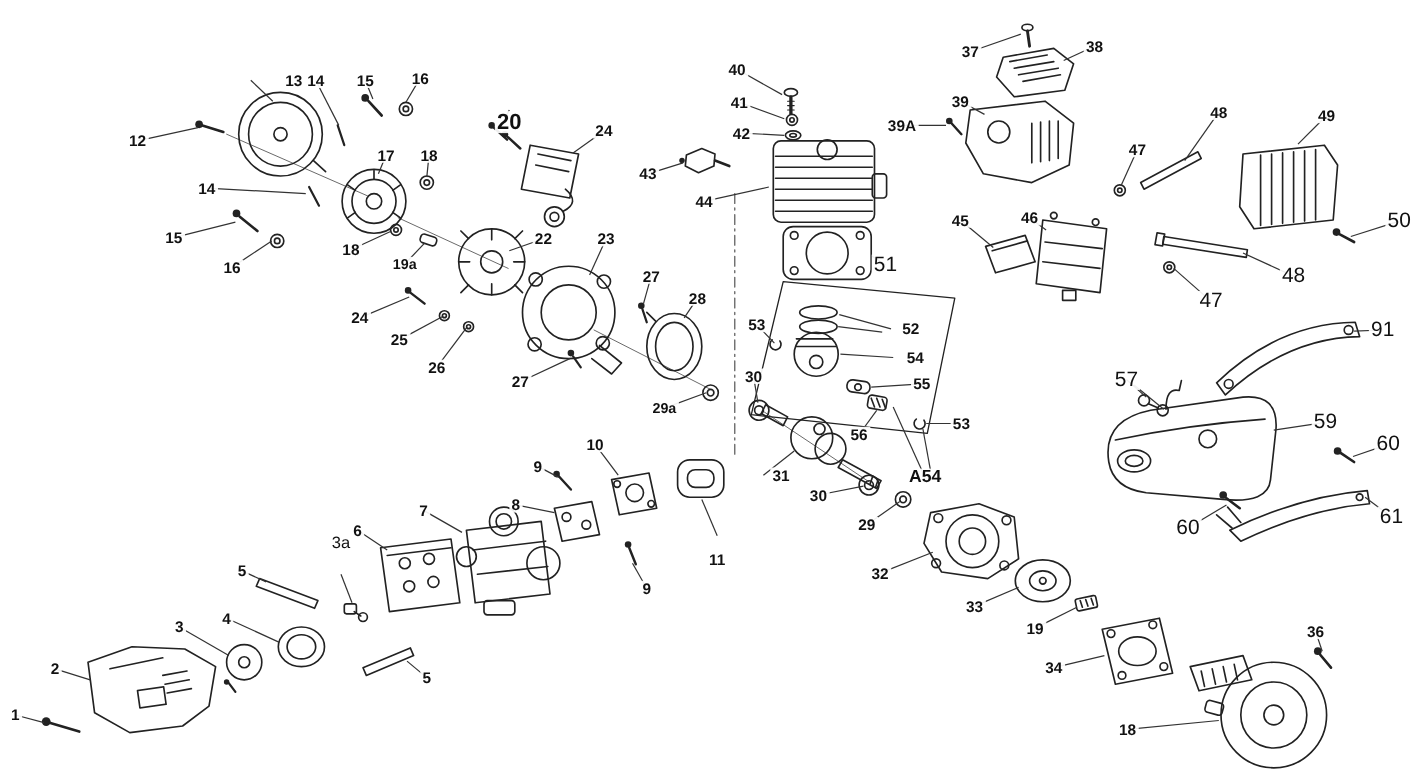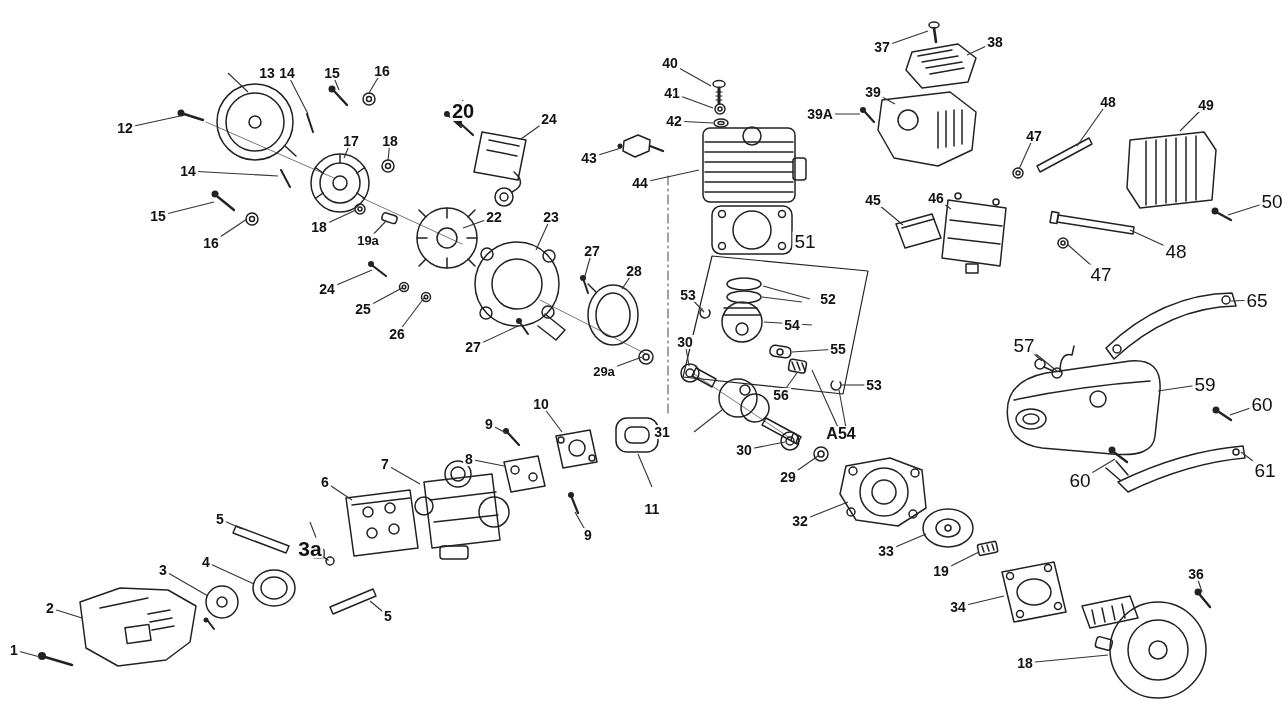--- a/index.html
+++ b/index.html
@@ -500,21 +500,21 @@
         <line x1="846" y1="428" x2="839" y2="390"></line>
         <line x1="1031" y1="350" x2="1058" y2="372"></line>
       </g>
   </svg>
 
   <div id="label-layer">
       <div class="callout" style="left: 14px; top: 650px; font-size: 14px;">1</div>
       <div class="callout" style="left: 50px; top: 608px; font-size: 14px;">2</div>
       <div class="callout" style="left: 163px; top: 570px; font-size: 14px;">3</div>
       <div class="callout" style="left: 206px; top: 562px; font-size: 14px;">4</div>
-      <div class="callout" style="left: 310px; top: 548px; font-size: 21px; font-weight: 700;">3a</div>
+      <div class="callout" style="left: 310px; top: 494px; font-size: 15px; font-weight: 400;">3a</div>
       <div class="callout" style="left: 220px; top: 519px; font-size: 14px;">5</div>
       <div class="callout" style="left: 388px; top: 616px; font-size: 14px;">5</div>
       <div class="callout" style="left: 325px; top: 482px; font-size: 14px;">6</div>
       <div class="callout" style="left: 385px; top: 464px; font-size: 14px;">7</div>
       <div class="callout" style="left: 469px; top: 459px; font-size: 14px;">8</div>
       <div class="callout" style="left: 489px; top: 424px; font-size: 14px;">9</div>
       <div class="callout" style="left: 588px; top: 535px; font-size: 14px;">9</div>
       <div class="callout" style="left: 541px; top: 404px; font-size: 14px;">10</div>
       <div class="callout" style="left: 652px; top: 487px; font-size: 14px; margin-top: 22px;">11</div>
       <div class="callout" style="left: 125px; top: 128px; font-size: 14px;">12</div>
@@ -534,21 +534,21 @@
       <div class="callout" style="left: 494px; top: 217px; font-size: 14px;">22</div>
       <div class="callout" style="left: 551px; top: 217px; font-size: 14px;">23</div>
       <div class="callout" style="left: 327px; top: 289px; font-size: 14px; text-align: center;">24</div>
       <div class="callout" style="left: 363px; top: 309px; font-size: 14px;">25</div>
       <div class="callout" style="left: 397px; top: 334px; font-size: 14px;">26</div>
       <div class="callout" style="left: 592px; top: 251px; font-size: 14px;">27</div>
       <div class="callout" style="left: 473px; top: 347px; font-size: 14px;">27</div>
       <div class="callout" style="left: 634px; top: 271px; font-size: 14px;">28</div>
       <div class="callout" style="left: 604px; top: 371px; font-size: 13px; font-weight: 700;">29a</div>
       <div class="callout" style="left: 685px; top: 342px; font-size: 14px;">30</div>
-      <div class="callout" style="left: 662px; top: 432px; font-size: 14px; text-align: right;">31</div>
+      <div class="callout" style="left: 710px; top: 432px; font-size: 14px; text-align: right;">31</div>
       <div class="callout" style="left: 744px; top: 450px; font-size: 14px;">30</div>
       <div class="callout" style="left: 788px; top: 477px; font-size: 14px;">29</div>
       <div class="callout" style="left: 800px; top: 521px; font-size: 14px; text-align: center;">32</div>
       <div class="callout" style="left: 886px; top: 551px; font-size: 14px;">33</div>
       <div class="callout" style="left: 941px; top: 571px; font-size: 14px;">19</div>
       <div class="callout" style="left: 958px; top: 607px; font-size: 14px;">34</div>
       <div class="callout" style="left: 1025px; top: 663px; font-size: 14px;">18</div>
       <div class="callout" style="left: 1196px; top: 574px; font-size: 14px;">36</div>
       <div class="callout" style="left: 882px; top: 47px; font-size: 14px;">37</div>
       <div class="callout" style="left: 995px; top: 42px; font-size: 14px;">38</div>
@@ -563,26 +563,26 @@
       <div class="callout" style="left: 936px; top: 198px; font-size: 14px;">46</div>
       <div class="callout" style="left: 1034px; top: 136px; font-size: 14px;">47</div>
       <div class="callout" style="left: 1108px; top: 102px; font-size: 14px;">48</div>
       <div class="callout" style="left: 1206px; top: 105px; font-size: 14px;">49</div>
       <div class="callout big" style="left: 1272px; top: 201px; font-size: 19px;">50</div>
       <div class="callout big" style="left: 1176px; top: 251px; font-size: 19px;">48</div>
       <div class="callout big" style="left: 1101px; top: 274px; font-size: 19px;">47</div>
       <div class="callout big" style="left: 805px; top: 241px; font-size: 19px;">51</div>
       <div class="callout" style="left: 812px; top: 299px; font-size: 14px; margin-left: 16px;">52</div>
       <div class="callout" style="left: 688px; top: 295px; font-size: 14px;">53</div>
-      <div class="callout" style="left: 792px; top: 325px; font-size: 14px;">54</div>
+      <div class="callout" style="left: 832px; top: 325px; font-size: 14px;">54</div>
       <div class="callout" style="left: 838px; top: 349px; font-size: 14px;">55</div>
       <div class="callout" style="left: 874px; top: 385px; font-size: 14px;">53</div>
       <div class="callout" style="left: 781px; top: 395px; font-size: 14px;">56</div>
       <div class="callout big" style="left: 841px; top: 434px; font-size: 16px; font-weight: 700;">A54</div>
       <div class="callout big" style="left: 1024px; top: 345px; font-size: 19px;">57</div>
-      <div class="callout big" style="left: 1257px; top: 300px; font-size: 19px;">65</div>
+      <div class="callout big" style="left: 1257px; top: 300px; font-size: 19px;">91</div>
       <div class="callout big" style="left: 1205px; top: 384px; font-size: 19px;">59</div>
       <div class="callout big" style="left: 1262px; top: 404px; font-size: 19px;">60</div>
       <div class="callout big" style="left: 1080px; top: 480px; font-size: 19px;">60</div>
       <div class="callout big" style="left: 1265px; top: 470px; font-size: 19px;">61</div>
     </div>
 
 </div>
 
 </body></html>

